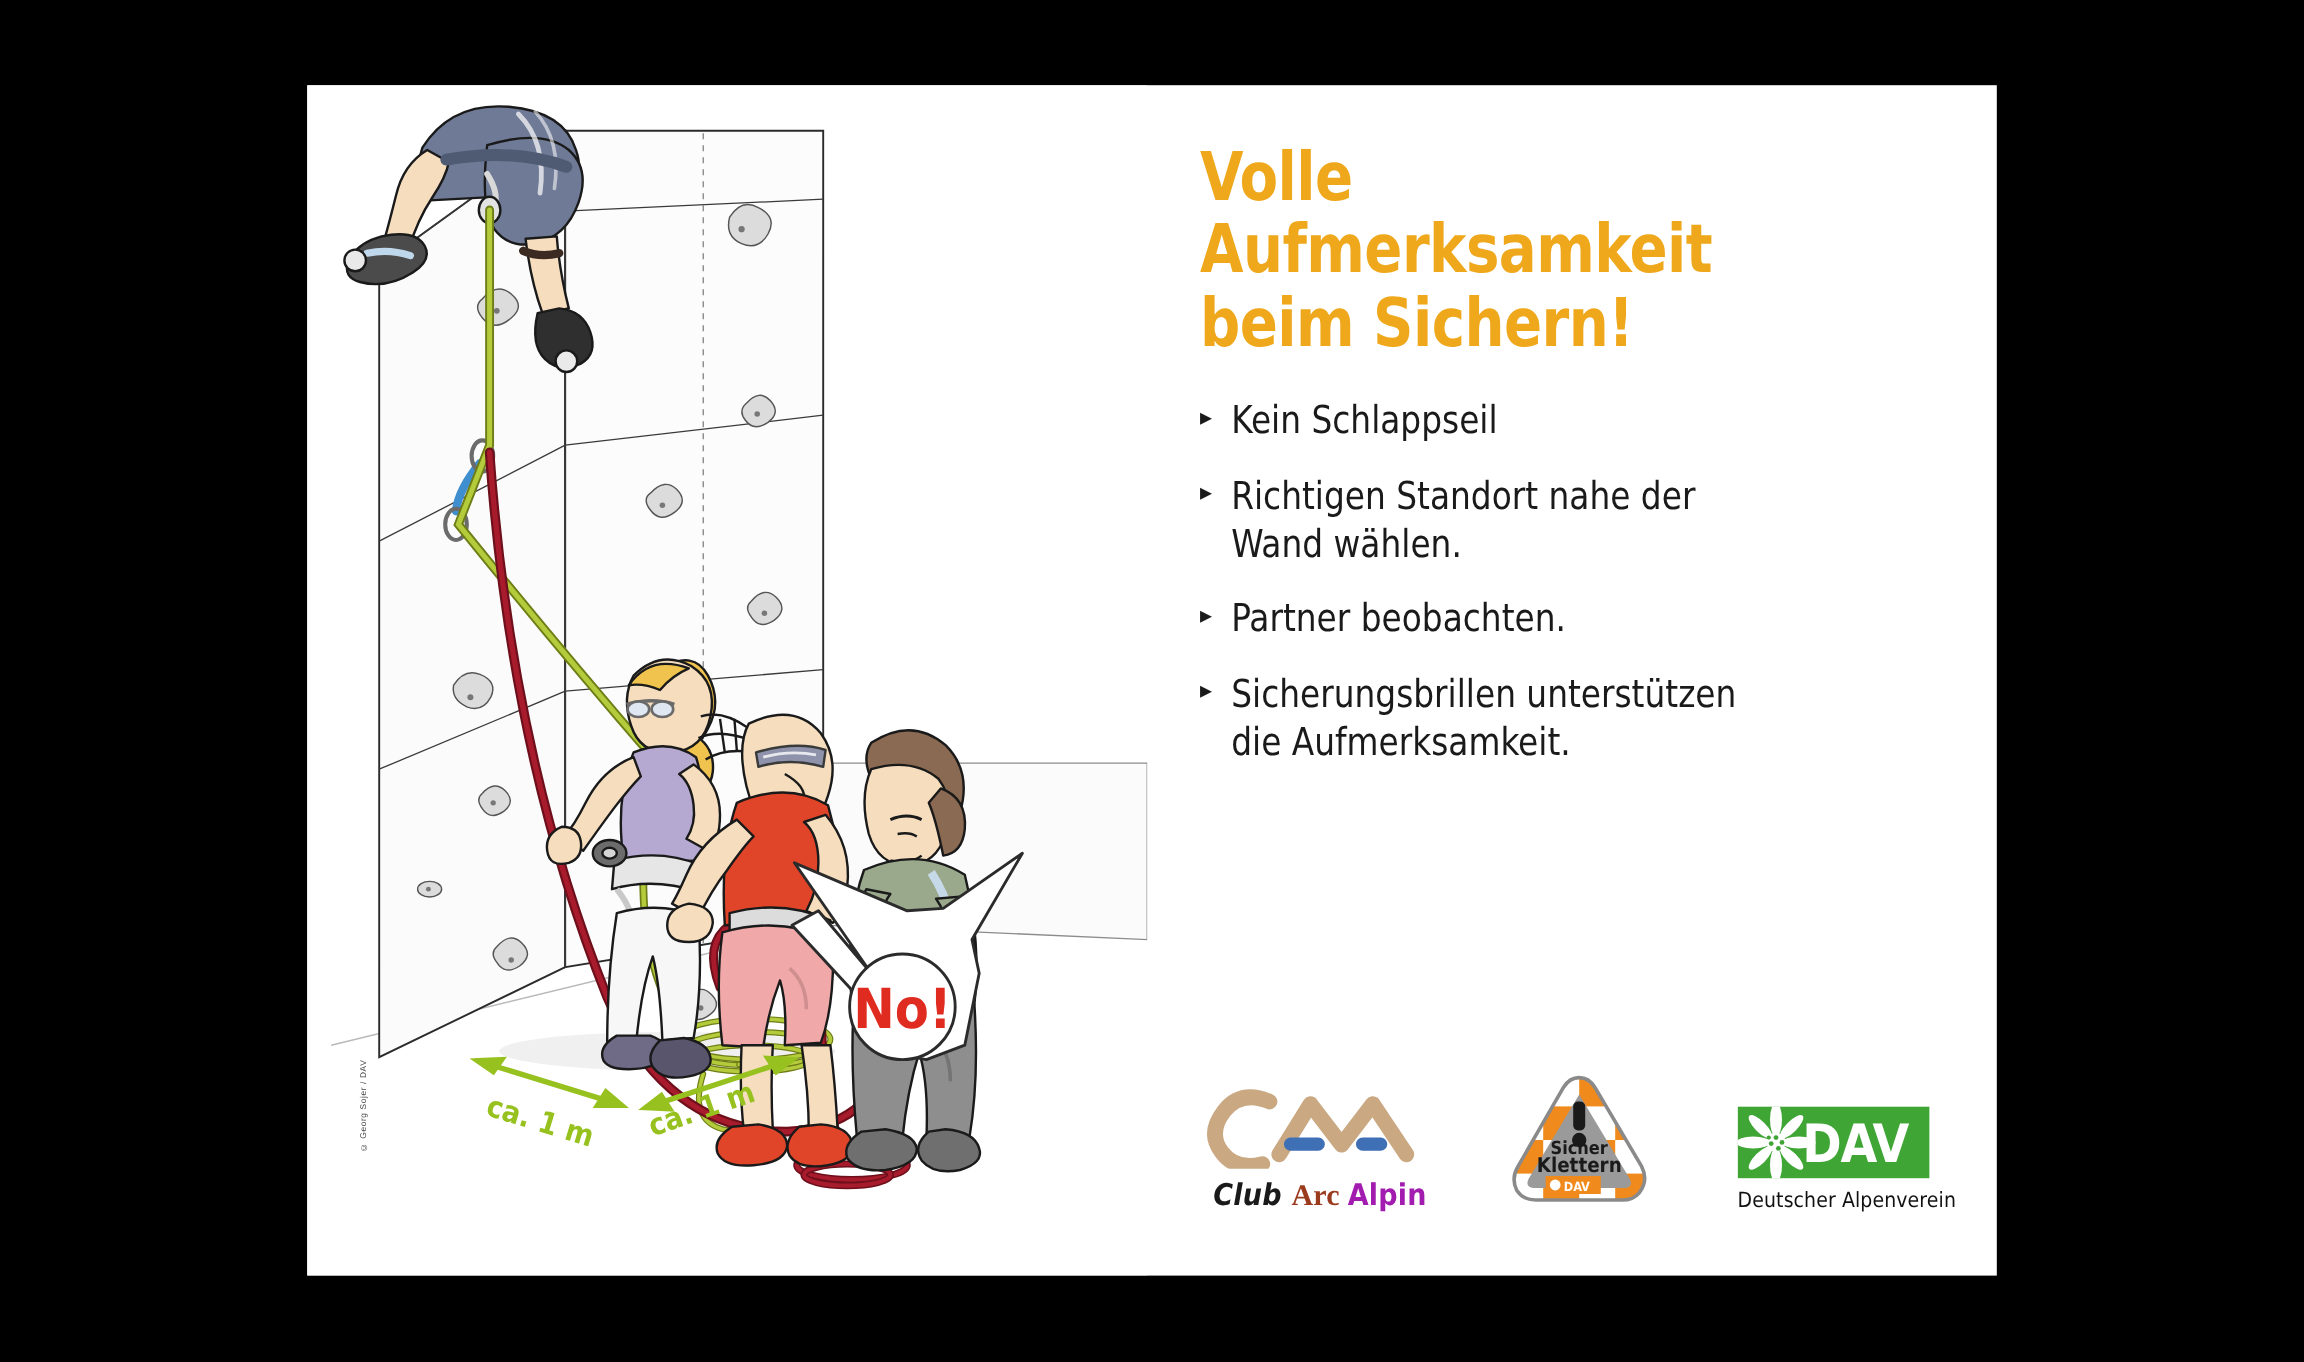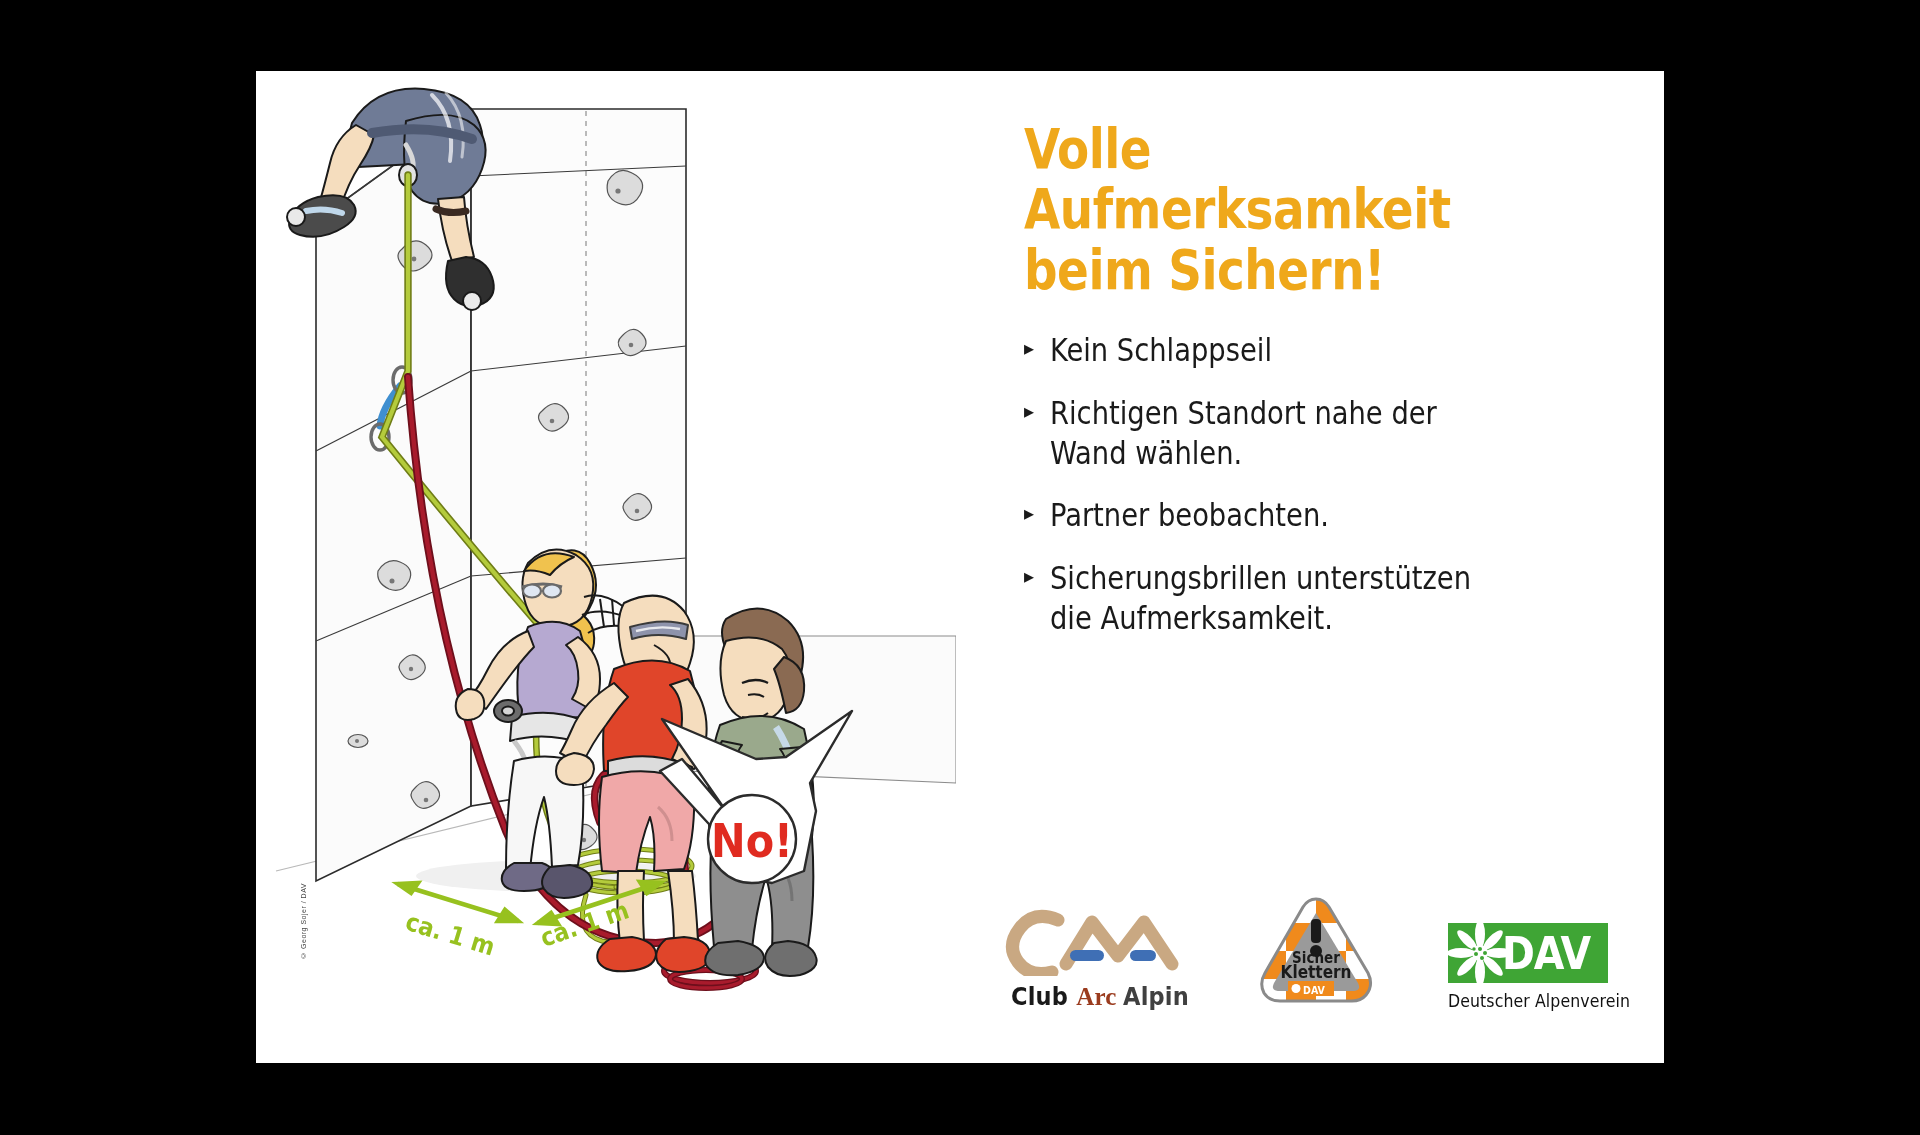--- a/index.html
+++ b/index.html
@@ -35,21 +35,21 @@
     left: 0px;
     top: 0px;
     width: 700px;
     height: 1132px;
   }
   #illustration svg { display: block; }
 
   
   #text-column {
     position: absolute;
-    left: 768px;
+    left: 744px;
     top: 48px;
     width: 580px;
   }
 
   #headline {
     color: #efa81b;
     font-family: "Liberation Sans Narrow", "DejaVu Sans Condensed", "Liberation Sans", sans-serif;
     font-weight: bold;
     font-size: 56px;
     line-height: 1.08;
@@ -102,23 +102,23 @@
   #logo-caa { left: 0px; width: 200px; }
   #caa-word {
     margin-top: 2px;
     text-align: center;
     font-family: "Liberation Sans Narrow", "DejaVu Sans Condensed", "Liberation Sans", sans-serif;
     font-weight: bold;
     font-size: 25px;
     letter-spacing: 0.2px;
     white-space: nowrap;
   }
-  .caa-club { color: #1a1a1a; }
+  .caa-club { color: #1a1a1a; font-style: italic; }
   .caa-arc  { color: #9a3b1e; font-family: Liberation Serif, serif; }
-  .caa-alpin{ color: #404040; }
+  .caa-alpin{ color: #a21caf; }
 
   
   #logo-sk { left: 256px; width: 120px; }
 
   
   #logo-dav { left: 448px; width: 172px; }
   #dav-sub {
     margin-top: 4px;
     color: #111111;
     font-family: "Liberation Sans Narrow", "DejaVu Sans Condensed", "Liberation Sans", sans-serif;

